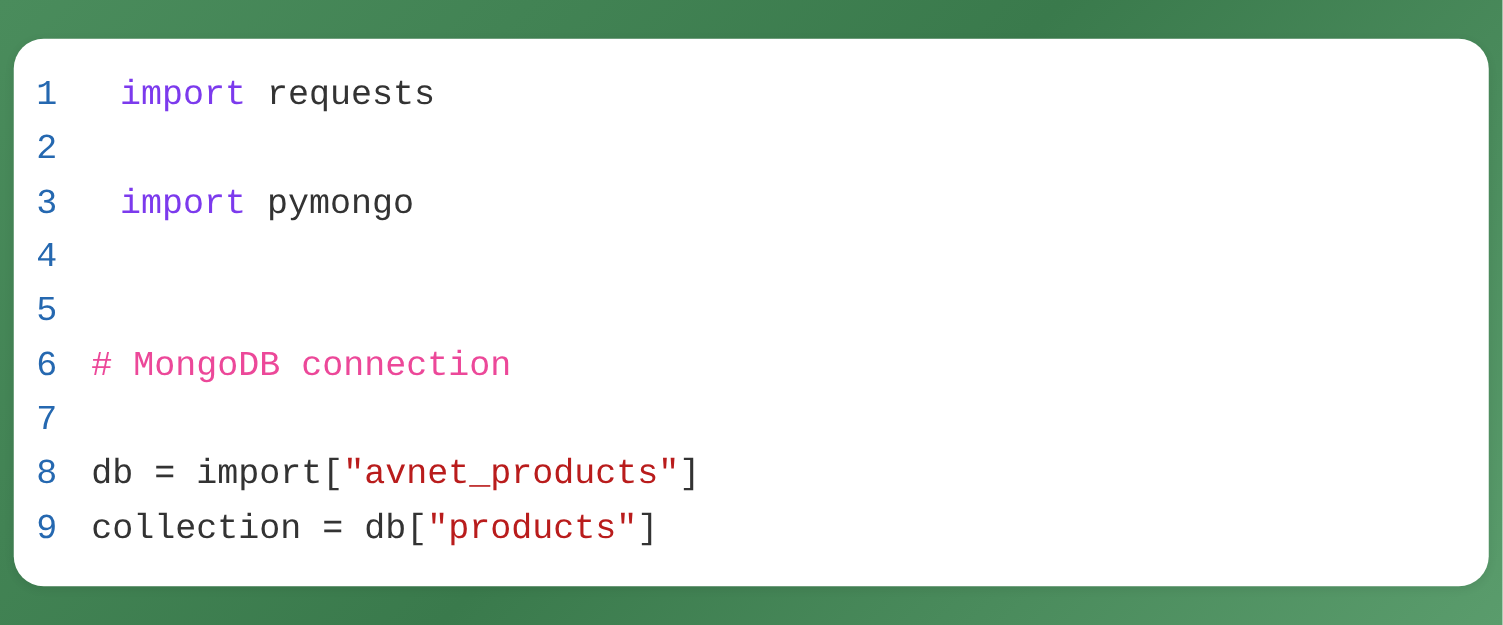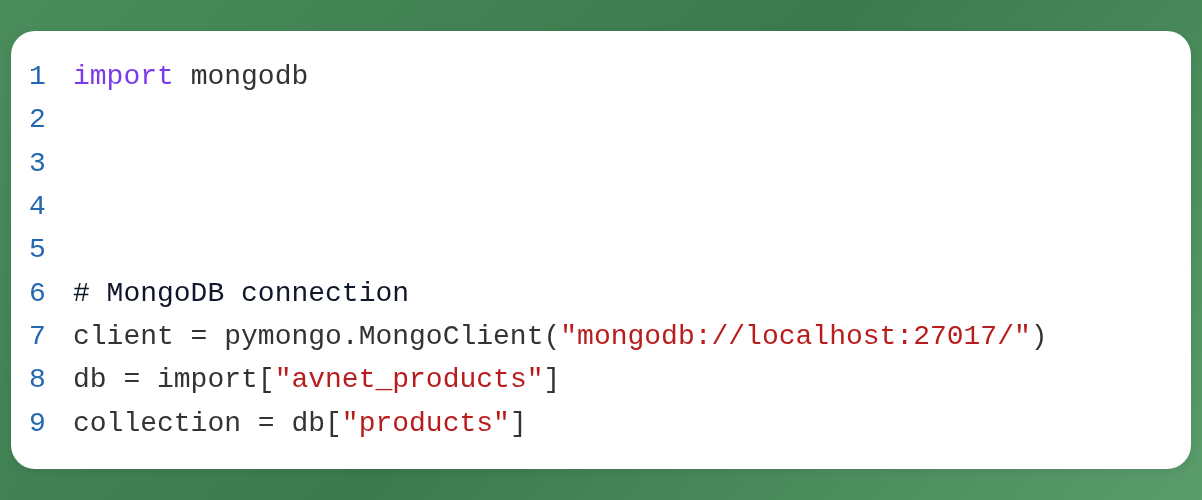--- a/index.html
+++ b/index.html
@@ -31,31 +31,31 @@
       color: #2568b0;
       width: 44px;
       text-align: left;
       flex-shrink: 0;
       user-select: none;
       font-weight: 400;
     }
     .code {
       color: #333333;
     }
-    .kw { color: #7c3aed; }
+    .kw { color: #7c3aed; margin-left: 23px; }
     .txt { color: #333333; }
     .str { color: #b91c1c; }
-    .cmt { color: #0f172a; text-align: right; }
+    .cmt { color: #ec4899; text-align: right; }
   </style>
 </head>
 <body>
 
 <div class="code-card">
-<div class="line"><span class="lineno">1</span><span class="code"><span class="kw">import</span><span class="txt"> mongodb</span></span></div>
+<div class="line"><span class="lineno">1</span><span class="code"><span class="kw">import</span><span class="txt"> requests</span></span></div>
     <div class="line"><span class="lineno">2</span></div>
-    <div class="line"><span class="lineno">3</span></div>
+    <div class="line"><span class="lineno">3</span><span class="code"><span class="kw">import</span><span class="txt"> pymongo</span></span></div>
     <div class="line"><span class="lineno">4</span></div>
     <div class="line"><span class="lineno">5</span><span class="code"><span class="txt"></span></span></div>
     <div class="line"><span class="lineno">6</span><span class="code"><span class="cmt"># MongoDB connection</span></span></div>
-    <div class="line"><span class="lineno">7</span><span class="code"><span class="txt">client = pymongo.MongoClient(</span><span class="str">"mongodb://localhost:27017/"</span><span class="txt">)</span></span></div>
+    <div class="line"><span class="lineno">7</span></div>
     <div class="line"><span class="lineno">8</span><span class="code"><span class="txt">db = import[</span><span class="str">"avnet_products"</span><span class="txt">]</span></span></div>
     <div class="line"><span class="lineno">9</span><span class="code"><span class="txt">collection = db[</span><span class="str">"products"</span><span class="txt">]</span></span></div>
   </div>
 
 </body></html>

